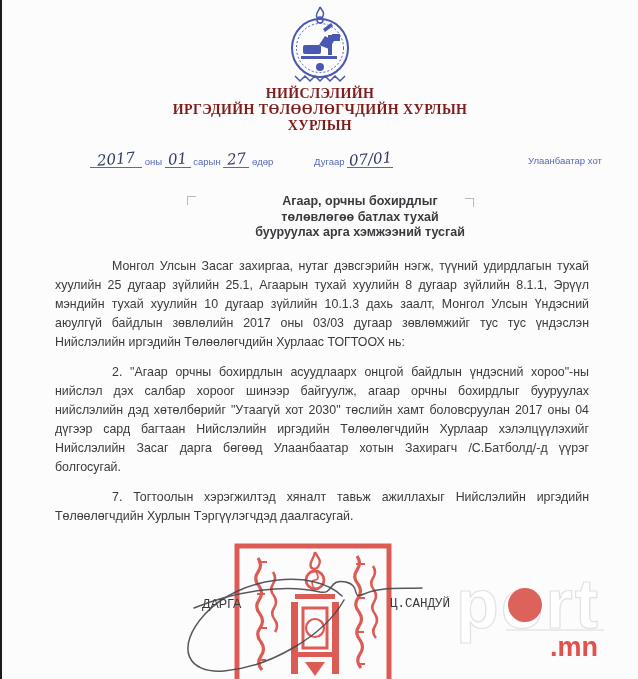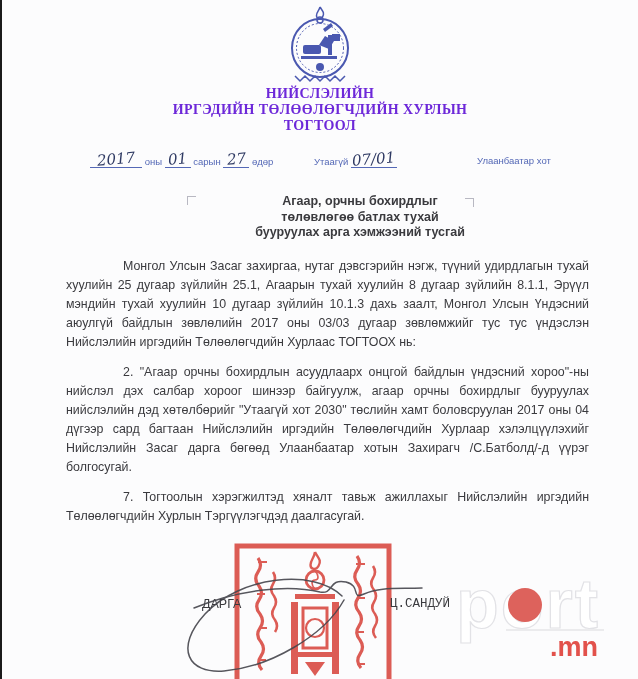--- a/index.html
+++ b/index.html
@@ -13,29 +13,29 @@
 
   
   .emblem { position:absolute; top:5px; left:50%; transform:translateX(-50%); }
 
   
   .org-header {
     position:absolute; top:86px; left:0; width:100%;
     text-align:center;
     font-family:"Liberation Serif", serif; font-weight:bold;
     font-size:14px; line-height:16px; letter-spacing:0.4px;
-    color:#6d28d9;
+    color:#7f1d1d;
   }
 
   
   .date-row { position:absolute; top:142px; left:0; width:100%; height:30px;
               font-size:9.5px; color:#5468b6; }
   .date-left  { position:absolute; left:88px;  bottom:4px; }
   .date-mid   { position:absolute; left:312px; bottom:4px; }
-  .date-city  { position:absolute; left:475px; bottom:6px; }
+  .date-city  { position:absolute; left:526px; bottom:6px; }
   .blank { display:inline-block; border-bottom:1px solid #5468b6; text-align:center; }
   .blank.w-year { min-width:52px; }
   .blank.w-sm   { min-width:26px; }
   .blank.w-num  { min-width:46px; }
   .hand {
     display:inline-block; font-family:"DejaVu Serif", serif; font-style:italic;
     font-size:15px; color:#2f3a63; transform:rotate(-5deg); position:relative; top:-1px;
     line-height:10px;
   }
 
@@ -48,21 +48,21 @@
   }
   .corner { position:absolute; width:8px; height:8px; border-color:#b8b8c2; }
   .corner.tl { left:185px; top:196px; border-top:1px solid #b8b8c2; border-left:1px solid #b8b8c2; }
   .corner.tr { left:463px; top:198px; border-top:1px solid #b8b8c2; border-right:1px solid #b8b8c2; }
 
   
   .body-text {
     position:absolute; top:257px; left:53px; width:534px;
     font-size:12.4px; line-height:19px; text-align:justify; color:#3a3a3e;
   }
-  .body-text p { margin:0 0 11px 11px; text-indent:57px; }
+  .body-text p { margin:0 0 11px 0; text-indent:57px; }
 
   
   .sig-label { position:absolute; font-size:12.5px; color:#3a3a3e; z-index:3; }
   .sig-title { left:200px; top:597px; }
   .sig-name  { left:388px; top:597px;font-family:Liberation Mono, monospace; }
 
   .stamp { position:absolute; left:231px; top:542px; z-index:2; opacity:0.88; }
   .signature-ink { position:absolute; left:0; top:540px; z-index:4; pointer-events:none; }
 
   
@@ -88,34 +88,34 @@
       <rect x="57" y="29" width="8" height="7"></rect>
       <rect x="26" y="51" width="36" height="3"></rect>
       <circle cx="45" cy="62" r="4"></circle>
       <path d="M48,24 l8,-6 l2,3 l-8,6 z"></path>
     </g>
   </svg>
 
   <div class="org-header">
     <div>НИЙСЛЭЛИЙН</div>
     <div>ИРГЭДИЙН ТӨЛӨӨЛӨГЧДИЙН ХУРЛЫН</div>
-    <div>ТОГТООЛ</div>
+    <div>ХУРЛЫН</div>
   </div>
 
   <div class="date-row">
     <div class="date-left">
       <span class="blank w-year"><span class="hand">2017</span></span>
       <span>оны</span>
       <span class="blank w-sm"><span class="hand">01</span></span>
       <span>сарын</span>
       <span class="blank w-sm"><span class="hand">27</span></span>
       <span>өдөр</span>
     </div>
     <div class="date-mid">
-      <span>Утаагүй</span>
+      <span>Дугаар</span>
       <span class="blank w-num"><span class="hand">07/01</span></span>
     </div>
     <div class="date-city">Улаанбаатар хот</div>
   </div>
 
   <div class="corner tl"></div>
   <div class="corner tr"></div>
   <div class="subject">
     <div>Агаар, орчны бохирдлыг</div>
     <div>төлөвлөгөө батлах тухай</div>

